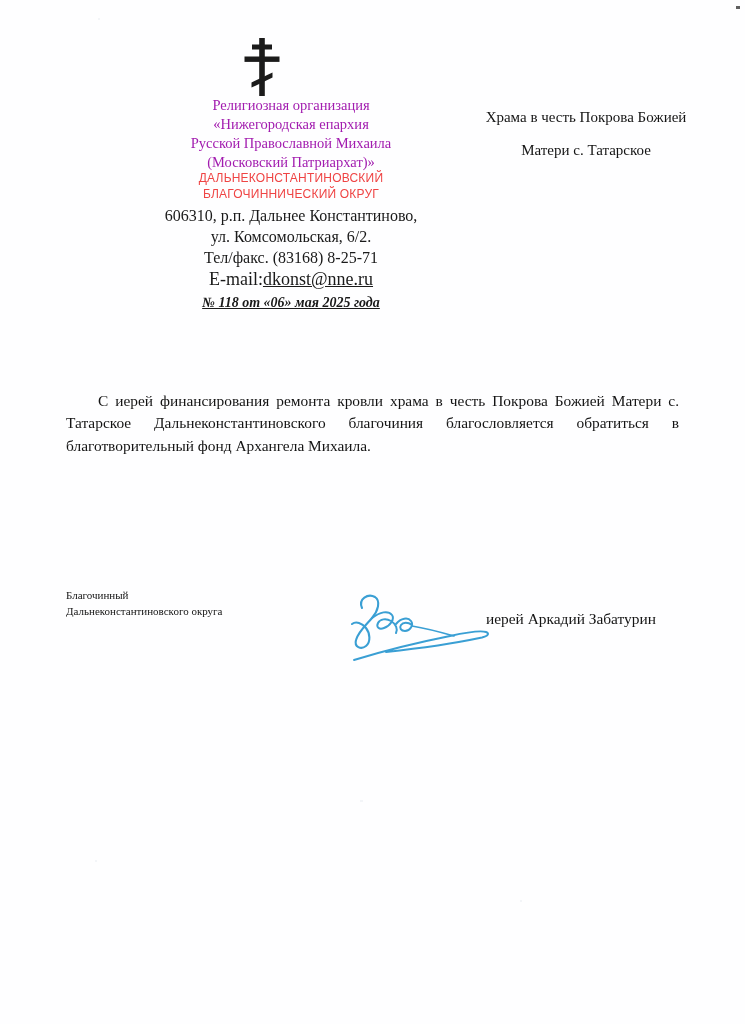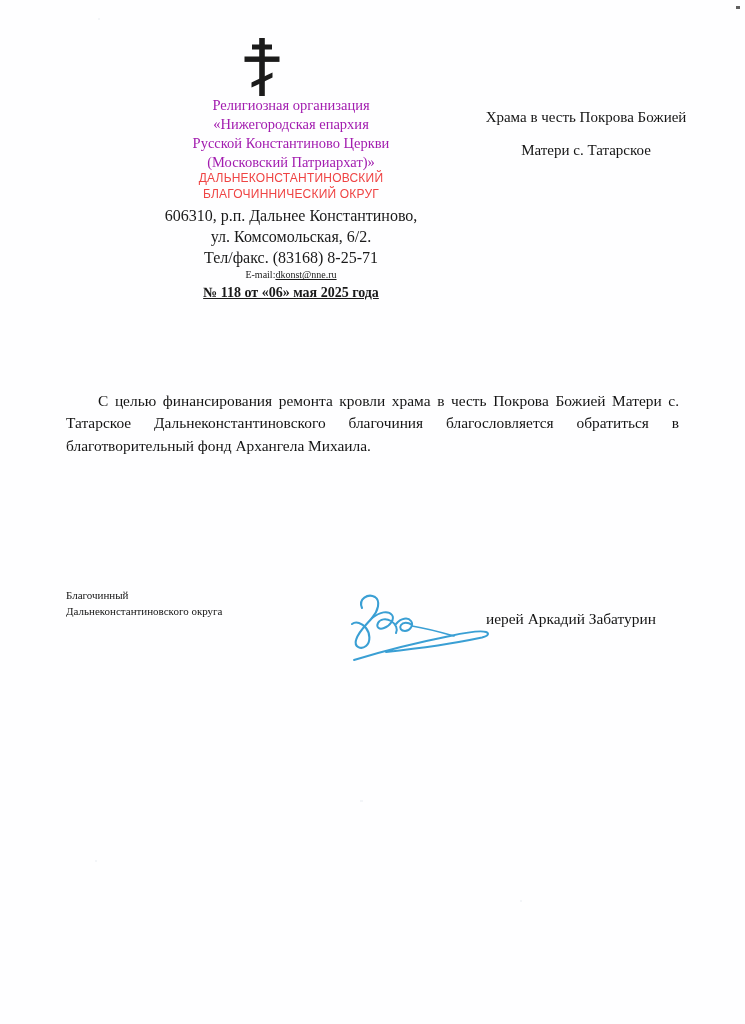--- a/index.html
+++ b/index.html
@@ -78,29 +78,30 @@
   }
   .lh-addr {
     font-family: "Liberation Serif", "DejaVu Serif", serif;
     font-size: 16px;
     color: #1a1a1a;
     line-height: 1.32;
     white-space: nowrap;
   }
   .lh-email {
     font-family: "Liberation Serif", "DejaVu Serif", serif;
-    font-size: 10px;
+    font-size: 18px;
     color: #1a1a1a;
     line-height: 1.32;
     white-space: nowrap;
   }
   .lh-email .u { text-decoration: underline; }
   .lh-date {
     font-family: "Liberation Serif", "DejaVu Serif", serif;
     font-size: 14px;
+    font-style: italic;
     font-weight: bold;
     text-decoration: underline;
     color: #1a1a1a;
     margin-top: 2px;
     white-space: nowrap;
     text-align: center;
   }
   .spacer-2 { height: 3px; }
 
   
@@ -190,21 +191,21 @@
         <rect x="16.2" y="2" width="5.6" height="58" fill="#1b1b1b"></rect>
         <rect x="9" y="8.5" width="20" height="5" fill="#1b1b1b"></rect>
         <rect x="1.5" y="20.5" width="35" height="5.4" fill="#1b1b1b"></rect>
         <polygon points="8.5,46.5 29.5,36.5 29.5,41.6 8.5,51.6" fill="#1b1b1b"></polygon>
       </svg>
     </div>
 
     <div class="letterhead">
       <div class="lh-line">Религиозная организация</div>
       <div class="lh-line">«Нижегородская епархия</div>
-      <div class="lh-line">Русской Константиново Церкви</div>
+      <div class="lh-line">Русской Православной Михаила</div>
       <div class="lh-line">(Московский Патриархат)»</div>
 
       <div class="lh-org">ДАЛЬНЕКОНСТАНТИНОВСКИЙ</div>
       <div class="lh-org">БЛАГОЧИННИЧЕСКИЙ ОКРУГ</div>
 
       <div class="spacer-2"></div>
 
       <div class="lh-addr">606310, р.п. Дальнее Константиново,</div>
       <div class="lh-addr">ул. Комсомольская, 6/2.</div>
       <div class="lh-addr">Тел/факс. (83168) 8-25-71</div>
@@ -213,21 +214,21 @@
 
       <div class="lh-date">№ 118 от «06» мая 2025 года</div>
     </div>
 
     <div class="recipient">
       <div class="rec-line">Храма в честь Покрова Божией</div>
       <div class="rec-line">Матери с. Татарское</div>
     </div>
   </div>
 
-  <div class="body-text">С целью финансирования ремонта кровли храма в честь Покрова Божией Матери с. Татарское Дальнеконстантиновского благочиния благословляется обратиться в благотворительный фонд Архангела Михаила.</div>
+  <div class="body-text">С иерей финансирования ремонта кровли храма в честь Покрова Божией Матери с. Татарское Дальнеконстантиновского благочиния благословляется обратиться в благотворительный фонд Архангела Михаила.</div>
 
   <div class="sig-block">
     <div class="sig-left">
       <span>Благочинный</span><br>
       <span>Дальнеконстантиновского округа</span>
     </div>
 
     <div class="signature-mark">
       <svg width="180" height="90" viewBox="0 0 180 90" aria-hidden="true">
         <g fill="none" stroke="#3a9fd4" stroke-linecap="round" stroke-linejoin="round">

